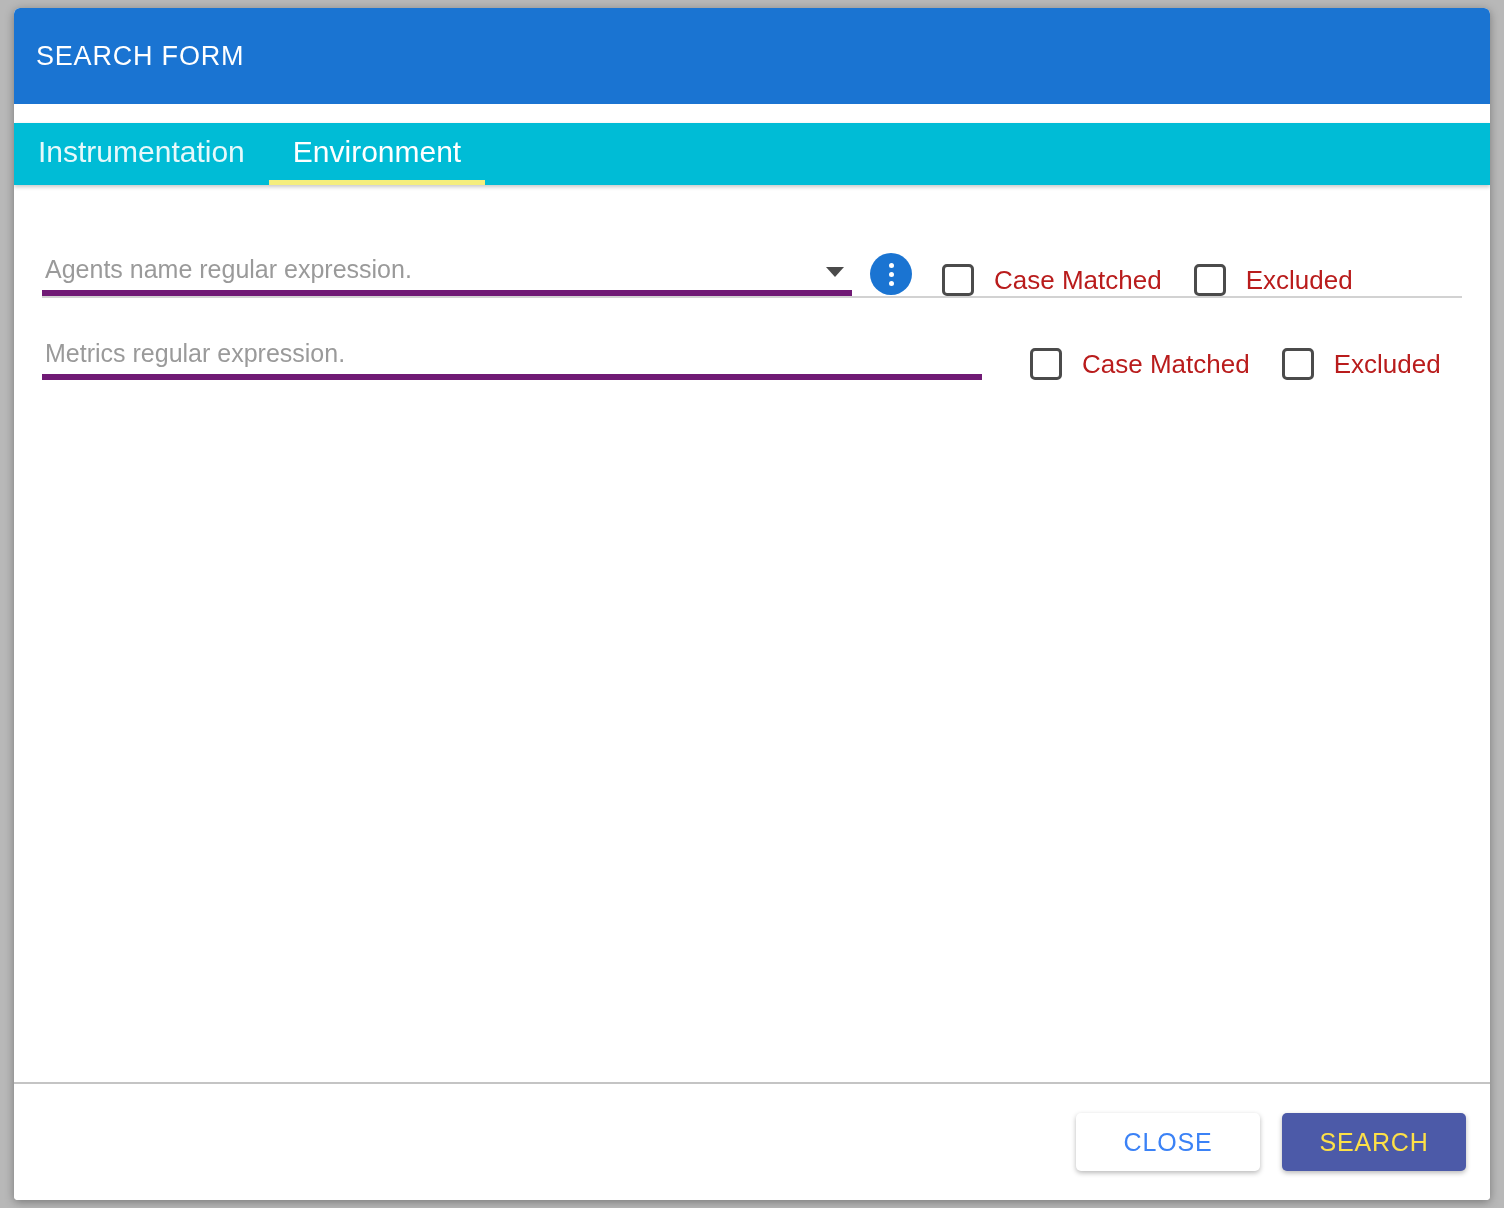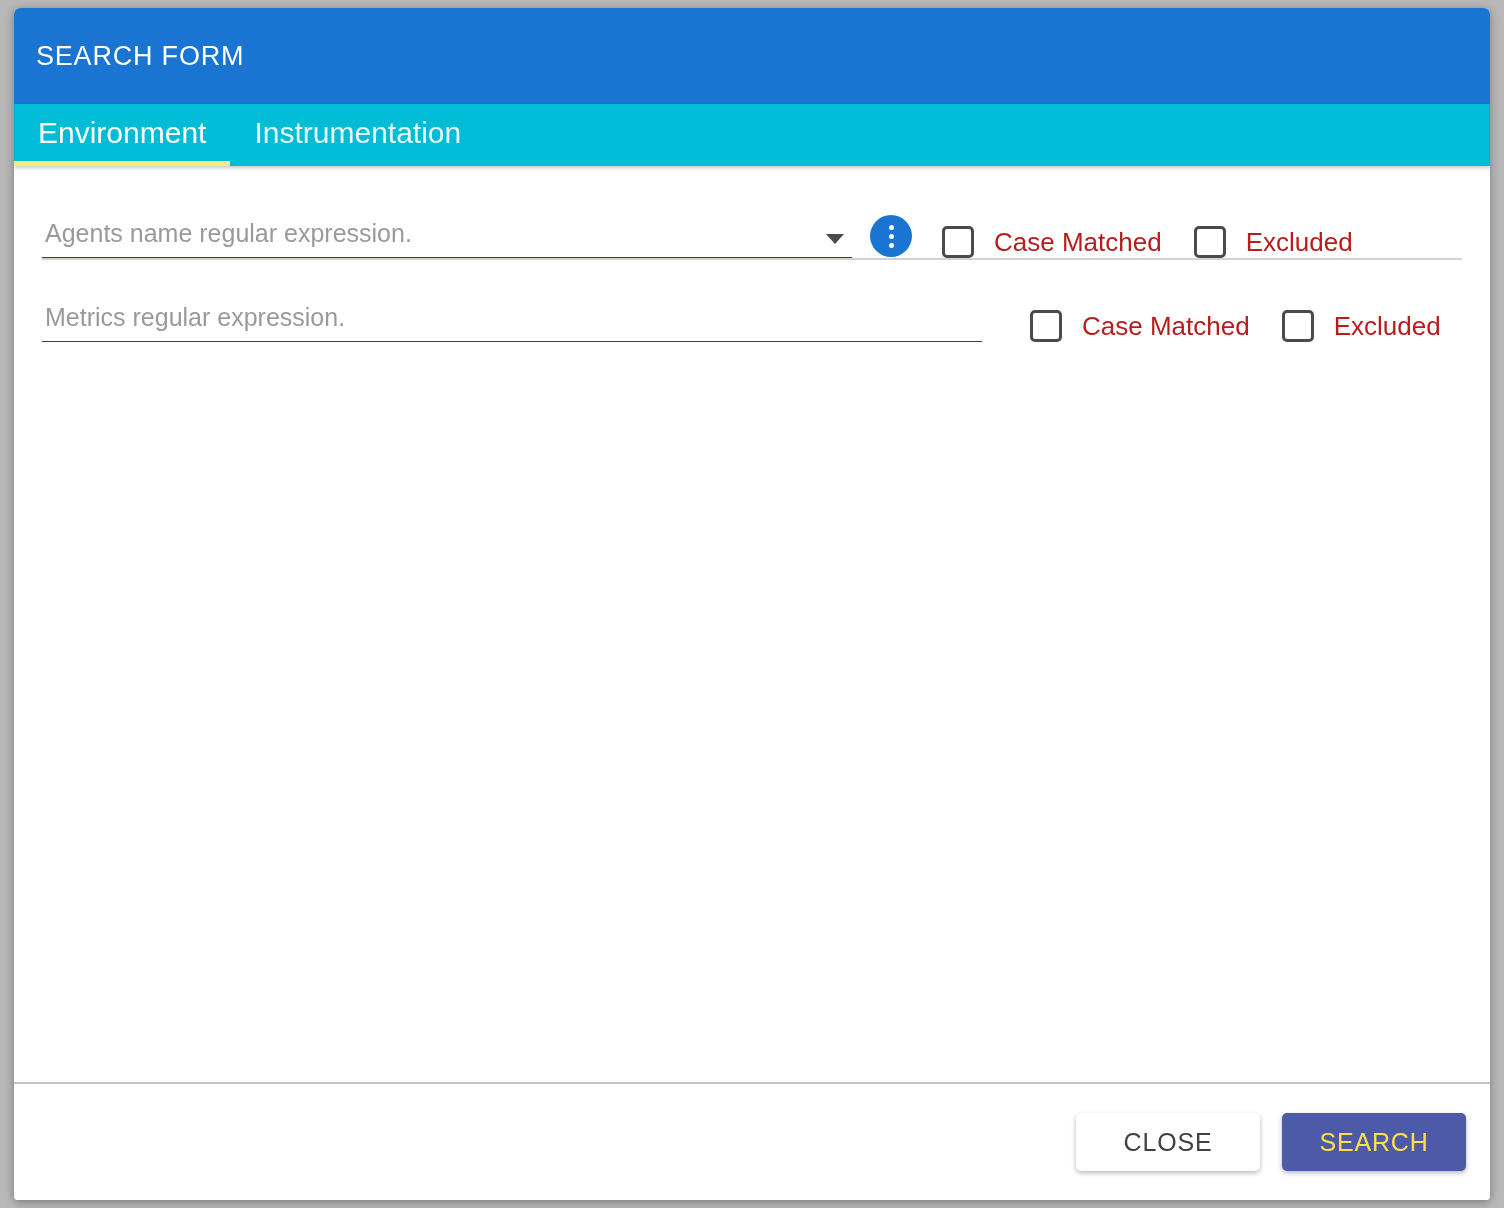--- a/index.html
+++ b/index.html
@@ -20,20 +20,21 @@
     left: 14px;
     top: 8px;
     width: 1476px;
     height: 1192px;
     background: #ffffff;
     border-radius: 6px 6px 4px 4px;
     box-shadow: 0 2px 10px rgba(0,0,0,0.35);
     overflow: hidden;
     display: flex;
     flex-direction: column;
+    gap: 19px;
   }
 
   
   .titlebar {
     height: 96px;
     background: #1a74d2;
     flex: 0 0 96px;
     display: flex;
     align-items: center;
     border-radius: 5px 5px 0 0;
@@ -106,21 +107,21 @@
 
   .divider {
     height: 2px;
     background: #d2d2d2;
     margin: 0 28px;
   }
 
   
   .field {
     position: relative;
-    border-bottom: 1px solid #701a75;
+    border-bottom: 6px solid #701a75;
     height: 44px;
     display: flex;
     align-items: center;
     box-sizing: border-box;
   }
   .field-1 { width: 810px; }
   .field-2 { width: 940px; }
 
   .field input {
     border: none;
@@ -213,21 +214,21 @@
     letter-spacing: 0.8px;
     border-radius: 5px;
     cursor: pointer;
     border: none;
     display: flex;
     align-items: center;
     justify-content: center;
   }
   .btn-close {
     background: #ffffff;
-    color: #404040;
+    color: #3b82f6;
     width: 184px;
     height: 58px;
     box-shadow: 0 2px 5px rgba(0,0,0,0.28);
     text-align: center;
   }
   .btn-search {
     background: #4c5aa8;
     color: #fde047;
     width: 184px;
     height: 58px;
@@ -237,25 +238,25 @@
 </head>
 <body>
 
 <div class="dialog">
 
   <div class="titlebar">
     <div class="title-text">SEARCH FORM</div>
   </div>
 
   <div class="tabbar">
+    <div class="tab">
+      <span>Instrumentation</span>
+    </div>
     <div class="tab active">
       <span>Environment</span>
-    </div>
-    <div class="tab">
-      <span>Instrumentation</span>
     </div>
   </div>
 
   <div class="content">
 
     <div class="form-row row-1">
       <div class="field field-1">
         <input type="text" placeholder="Agents name regular expression." style="">
         <div class="caret"></div>
       </div>

